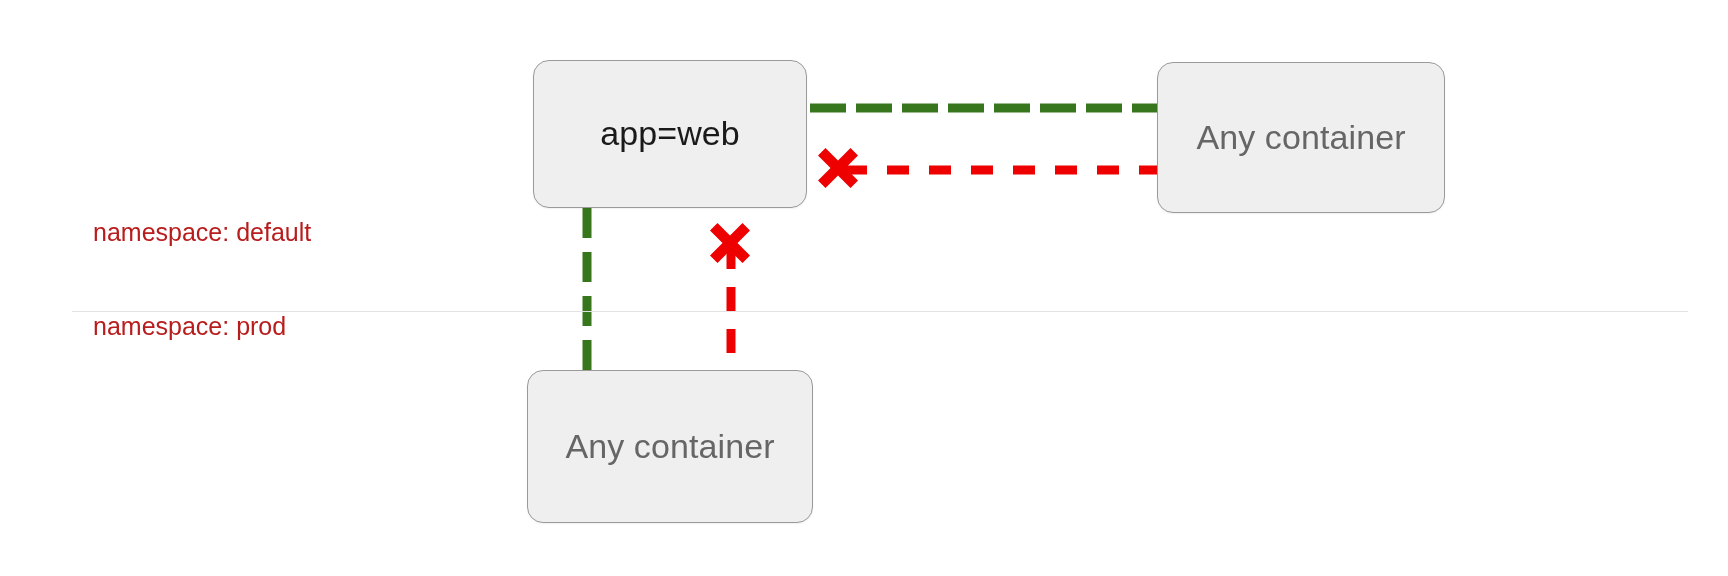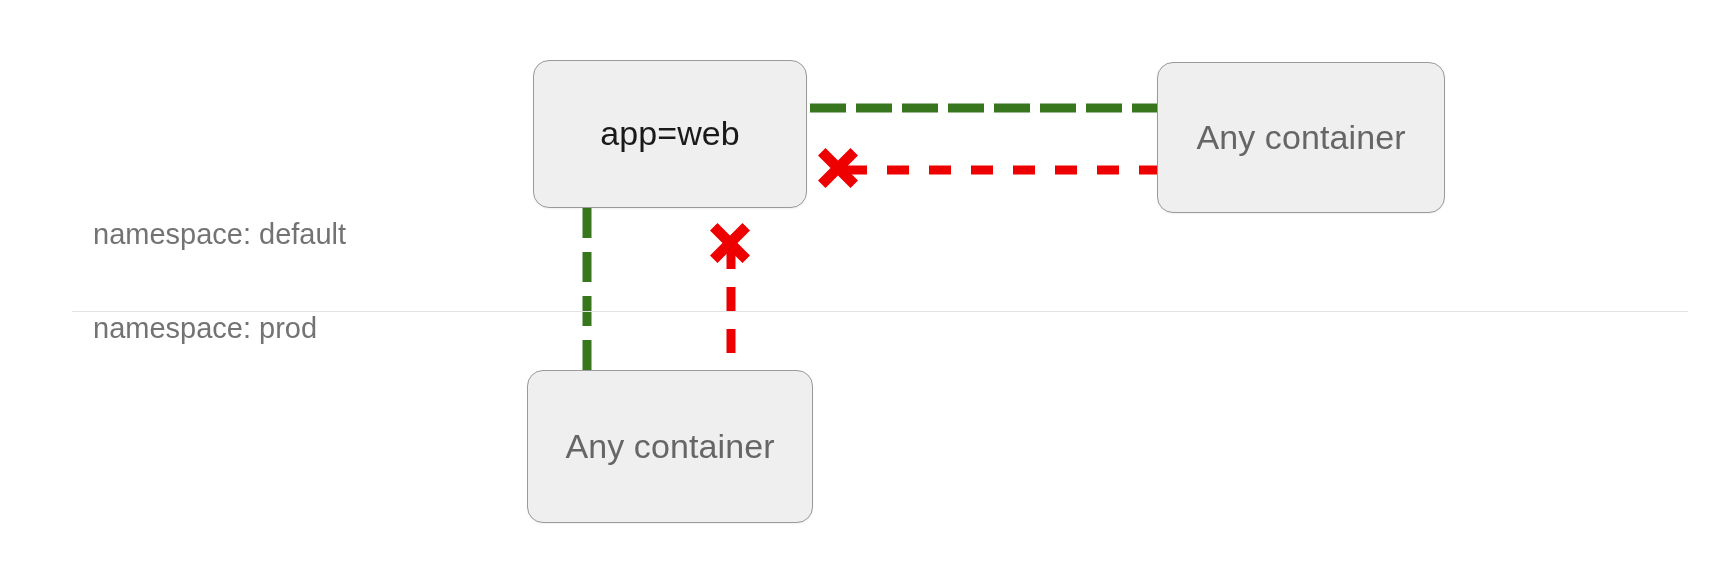--- a/index.html
+++ b/index.html
@@ -77,22 +77,22 @@
     top: 370px;
     width: 286px;
     height: 153px;
   }
   #node-bottom .node-label {
     color: #666666;
   }
 
   .ns-label {
     position: absolute;
-    font-size: 29px;
-    color: #737373;
+    font-size: 25px;
+    color: #b91c1c;
     white-space: nowrap;
   }
   #ns-default {
     left: 93px;
     top: 218px;
   }
   #ns-prod {
     left: 93px;
     top: 312px;
   }

